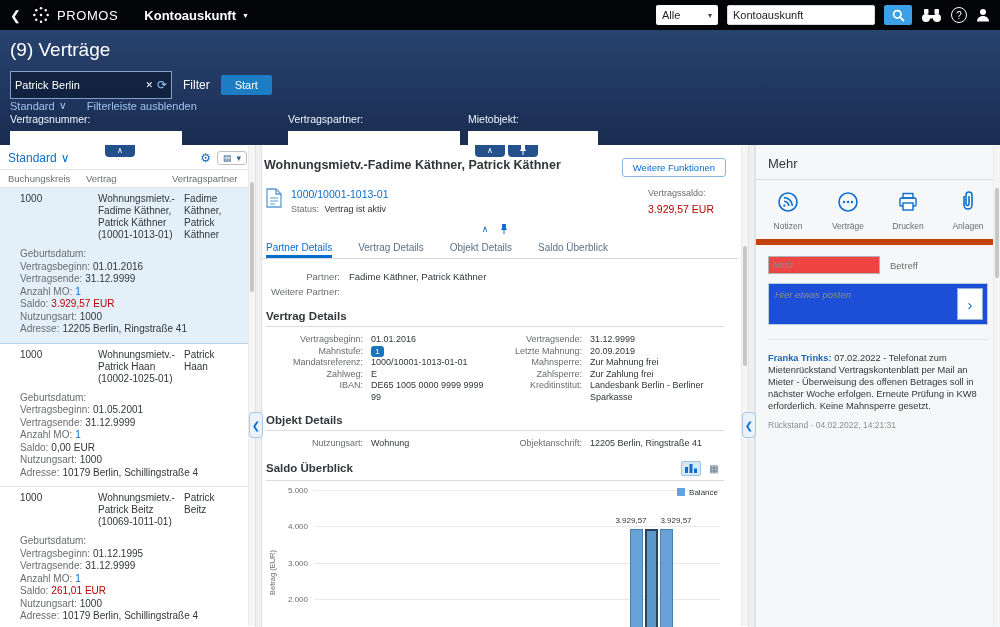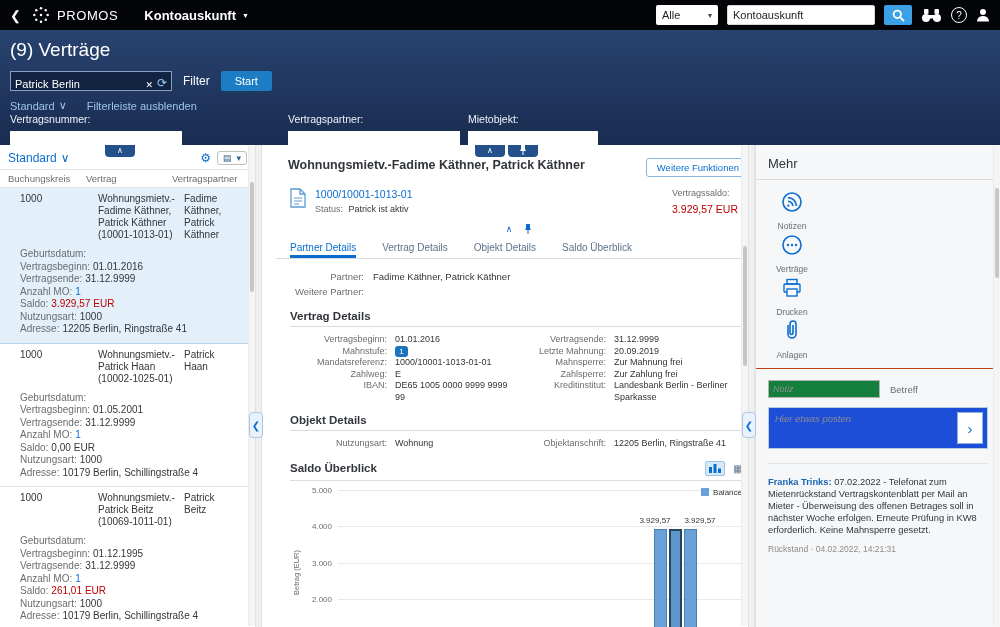--- a/index.html
+++ b/index.html
@@ -24,22 +24,22 @@
                display:flex; align-items:center; justify-content:center; cursor:pointer; }
   .tb-iconbtn { display:flex; align-items:center; justify-content:center; cursor:pointer; }
   .tb-help { width:16px; height:16px; border:1.5px solid #fff; border-radius:50%; font-size:10px;
              display:flex; align-items:center; justify-content:center; cursor:pointer; }
 
   
   .filterbar { position:absolute; top:30px; left:0; width:1000px; height:115px;
                background:linear-gradient(#28436f,#1a2c51); color:#fff; }
   .fb-title { position:absolute; top:9px; left:10px; font-size:19px; font-weight:400; }
   .fb-search-row { position:absolute; top:41px; left:10px; display:flex; align-items:center; gap:11px; }
-  .fb-input-wrap { display:flex; align-items:flex-end; background:rgba(6,18,38,.55); border:1px solid #87a0c2;
-                   width:162px; height:20px; padding:0 4px; }
+  .fb-input-wrap { display:flex; align-items:center; background:rgba(6,18,38,.55); border:1px solid #87a0c2;
+                   width:162px; height:28px; padding:0 4px; }
   .fb-input { flex:1; background:transparent; border:none; outline:none; color:#fff; font-size:11px; font-family:inherit; min-width:0; }
   .fb-clear { color:#fff; font-size:9px; margin:0 4px; cursor:pointer; }
   .fb-refresh { color:#8fc3ef; font-size:12px; cursor:pointer; }
   .fb-filter-label { font-size:12px; }
   .fb-start { background:#1c7dc4; color:#fff; border:none; border-radius:2px; height:20px; padding:0 14px;
               font-size:11px; font-family:inherit; cursor:pointer; }
   .fb-links { position:absolute; top:69px; left:10px; display:flex; gap:20px; font-size:11px; color:#9dc2ee; }
   .fb-link { cursor:pointer; display:flex; gap:4px; align-items:center; }
   .fb-field { position:absolute; top:83px; }
   .fb-field label { font-size:10.5px; display:block; margin-bottom:3px; color:#eef3fa; }
@@ -48,21 +48,21 @@
 
   
   .ctab { position:absolute; top:145px; height:12px; background:#24508b; color:#fff; border-radius:0 0 4px 4px;
           font-size:8px; line-height:11px; text-align:center; z-index:6; cursor:pointer; }
   #ctab-left { left:105px; width:30px; }
   #ctab-mid-up { left:475px; width:30px; }
   #ctab-mid-pin { left:508px; width:30px; }
 
   
   .left-panel { position:absolute; top:145px; left:0; width:255px; height:482px; background:#fff; overflow:hidden; }
-  .mid-panel  { position:absolute; top:145px; left:276px; width:486px; height:482px; background:#fff; overflow:hidden; }
+  .mid-panel  { position:absolute; top:145px; left:252px; width:486px; height:482px; background:#fff; overflow:hidden; }
   .right-panel{ position:absolute; top:145px; left:755px; width:245px; height:482px; background:#f6f7f8; overflow:hidden; border-left:1px solid #e3e3e3; }
   .vsplit { position:absolute; top:145px; height:482px; width:7px; background:#f0f0f0; border-left:1px solid #e2e2e2; border-right:1px solid #e2e2e2; }
   #vs1 { left:255px; } #vs2 { left:748px; }
   .split-handle { position:absolute; top:412px; width:14px; height:26px; background:#eaf2fb; border:1px solid #a9c7e4;
                   border-radius:4px; color:#0a6ed1; font-size:10px; display:flex; align-items:center; justify-content:center;
                   z-index:7; cursor:pointer; }
   #sh1 { left:249px; } #sh2 { left:742px; }
   .sbar { position:absolute; width:7px; top:146px; height:480px; background:#f5f5f5; border-left:1px solid #ebebeb; z-index:5; }
   #sb-left { left:248px; } #sb-mid { left:741px; } #sb-right { left:993px; }
   .sbthumb { position:absolute; left:1px; width:4px; background:#c6c6c6; border-radius:2px; }
@@ -134,26 +134,26 @@
   .chart-legend { position:absolute; top:0; right:2px; display:flex; align-items:center; gap:4px; font-size:8px; color:#32363a; }
   .lg-sq { width:8px; height:8px; background:#68a2d8; }
   .chart-bar { position:absolute; width:13px; background:#68a2d8; border:1px solid #4a7fae; cursor:pointer; }
   .cb1 { left:316px; } .cb2 { left:331px; background:#5d97cc; border:1px solid #25445f; box-shadow:inset 0 0 0 1px #25445f; }
   .cb3 { left:346px; }
   .bar-label { position:absolute; font-size:8px; color:#32363a; text-align:center; width:48px; top:28px; }
   .bl1 { left:293px; } .bl2 { left:338px; }
 
   
   .rp-title { padding:11px 12px 8px; font-size:13px; color:#32363a; border-bottom:1px solid #dcdcdc; }
-  .rp-tools { display:flex; gap:2px; padding:10px 10px 8px; border-bottom:1px solid #c2410c;flex-direction:column; }
+  .rp-tools { display:flex; gap:16px; padding:10px 10px 8px; border-bottom:6px solid #c2410c; }
   .tool { width:52px; text-align:center; cursor:pointer; }
   .tool .tlabel { font-size:8.5px; color:#6a6d70; margin-top:3px; display:block; }
   .rp-notiz-row { padding:11px 12px 0; display:flex; align-items:center; gap:10px; }
   .rp-notiz { width:112px; height:18px; border:1px solid #b3b3b3; font-size:9px; padding:0 4px;
-              font-family:inherit; background:#15803d; }
+              font-family:inherit; background:#ef4444; }
   .rp-notiz::placeholder { font-style:italic; color:#8d8d8d; }
   .rp-betreff { font-size:9.5px; color:#6a6d70; }
   .rp-composer { margin:9px 12px 0; background:#1d4ed8; border:1px solid #b7cce0; height:42px; position:relative; }
   .rp-post { position:absolute; inset:0 34px 0 0; border:none; resize:none; outline:none; font-family:inherit;
              font-size:9.5px; padding:5px 6px; background:transparent; }
   .rp-post::placeholder { font-style:italic; color:#8d8d8d; }
   .rp-send { position:absolute; right:4px; top:4px; bottom:4px; width:26px; border:1px solid #8ab4dc;
              background:#fff; color:#0a6ed1; font-size:15px; line-height:1; cursor:pointer; }
   .rp-note { margin:14px 12px 0; border-top:1px solid #e3e3e3; padding-top:12px; font-size:9.3px;
              line-height:12px; color:#32363a; }
@@ -345,21 +345,21 @@
     <div class="mp-obj">
       <svg width="16" height="20" viewBox="0 0 16 20" fill="none" stroke="#5b9bd5" stroke-width="1.3">
         <path d="M1 1 h9 l5 5 v13 h-14 z"></path>
           <path d="M10 1 v5 h5"></path>
           <path d="M4 10 h8 M4 13 h8 M4 16 h5" stroke-width="1"></path>
       </svg>
       <div>
         <div class="mp-link">1000/10001-1013-01</div>
         <div class="mp-status">
           <span class="lbl">Status:</span>
-          <span class="val">Patrick ist aktiv</span>
+          <span class="val">Vertrag ist aktiv</span>
         </div>
       </div>
       <div class="mp-saldo">
         <span class="lbl">Vertragssaldo:</span>
         <span class="val">3.929,57 EUR</span>
       </div>
     </div>
     <div class="mp-collapse">
       <span>∧</span>
       <svg width="8" height="10" viewBox="0 0 8 10" fill="#0a6ed1">

